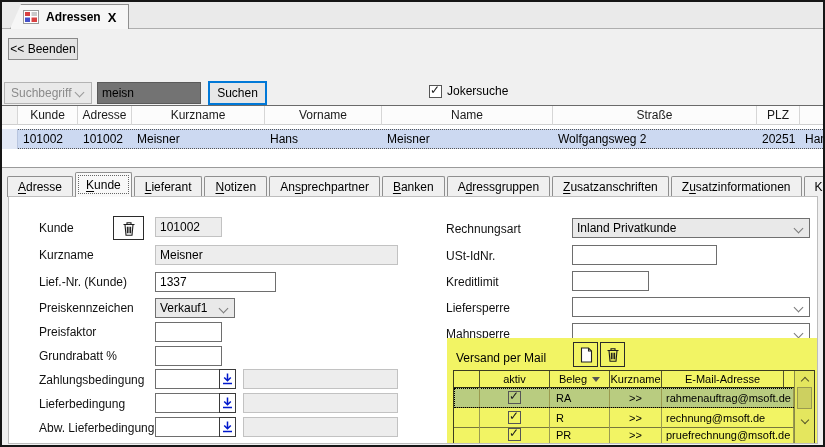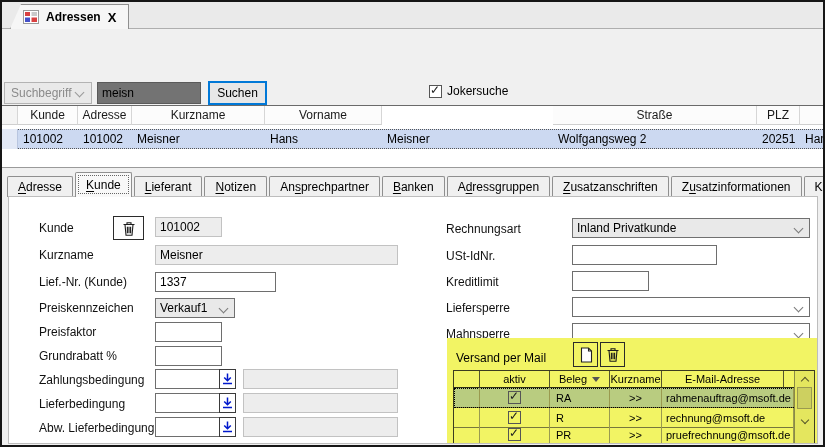--- a/index.html
+++ b/index.html
@@ -96,38 +96,40 @@
         <rect x="2" y="2" width="5" height="4" fill="#d94040"></rect>
         <rect x="8.5" y="2" width="5.5" height="4" fill="#c9c9c9"></rect>
         <rect x="2" y="7.5" width="5" height="4.5" fill="#4450c8"></rect>
         <rect x="8.5" y="7.5" width="5.5" height="4.5" fill="#d94040"></rect>
       </svg>
       <span>Adressen</span>
       <span class="x">X</span>
     </div>
   </div>
 
+  <div class="btn beenden">&lt;&lt; Beenden</div>
 
   <div class="combo-dis">
     <span>Suchbegriff</span>
     <span class="chev"></span>
   </div>
   <input class="search-input" value="meisn" style="">
   <div class="btn suchen">Suchen</div>
   <div class="joker">
     <span class="cb checked"></span>
     <span>Jokersuche</span>
   </div>
 
   <div class="rgrid">
     <div class="rsel"></div>
     <div class="rhead" style="left:16px;width:60px">Kunde</div>
     <div class="rhead" style="left:76px;width:54px">Adresse</div>
     <div class="rhead" style="left:130px;width:133px">Kurzname</div>
     <div class="rhead" style="left:263px;width:117px">Vorname</div>
+    <div class="rhead" style="left:380px;width:171px">Name</div>
     <div class="rhead" style="left:551px;width:204px">Straße</div>
     <div class="rhead" style="left:755px;width:43px">PLZ</div>
     <div class="rhead" style="left:798px;width:23px;border-right:none"></div>
 
     <div class="rrow">
       <div class="rcell" style="left:16px;width:60px">101002</div>
       <div class="rcell" style="left:76px;width:54px">101002</div>
       <div class="rcell" style="left:130px;width:133px">Meisner</div>
       <div class="rcell" style="left:263px;width:117px">Hans</div>
       <div class="rcell" style="left:380px;width:171px">Meisner</div>

